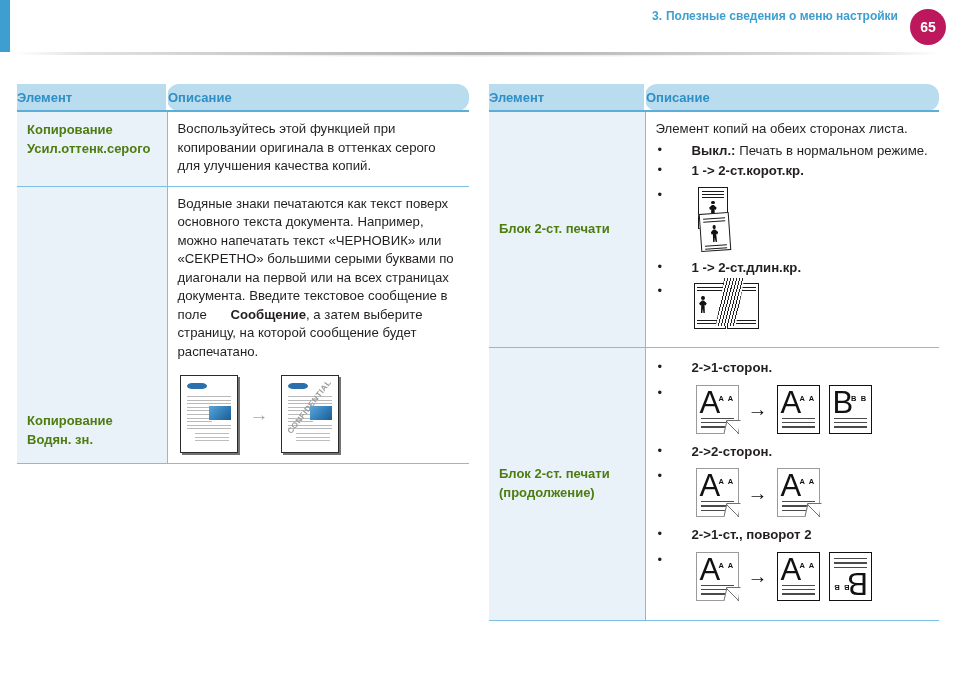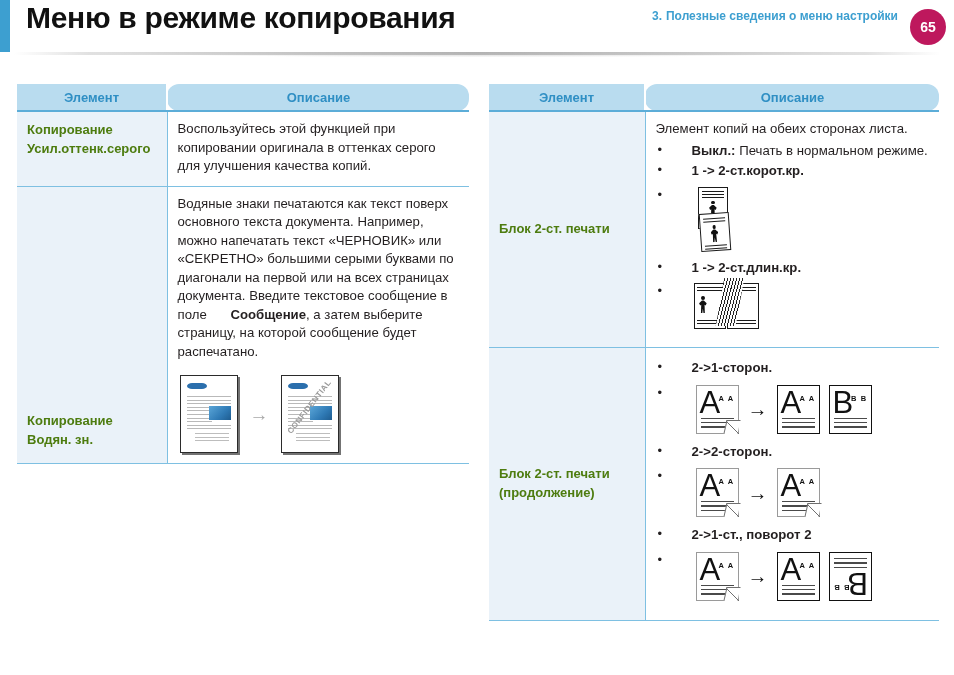--- a/index.html
+++ b/index.html
@@ -102,21 +102,21 @@
   .tbl.right { left: 489px; width: 450px; }
 
   .tbl th {
     background: #b9dcef;
     color: #2f8fc4;
     font-size: 13px;
     font-weight: bold;
     height: 26px;
     border-bottom: 2px solid #5cadd8;
     padding: 0;
-    text-align: center;
+    text-align: left;
     vertical-align: middle;
   }
   .tbl th.sep { border-left: 2px solid #ffffff; border-radius: 12px; }
 
   .tbl td {
     vertical-align: top;
     padding: 8px 10px 10px 10px;
     font-size: 13.2px;
     line-height: 18.5px;
     border-bottom: 1.5px solid #7ec0e2;
@@ -387,21 +387,20 @@
     font-size: 20px;
     color: #111111;
     line-height: 1;
   }
 </style>
 </head>
 <body>
 
 <div class="header">
   <div class="header-accent"></div>
-  <div class="page-title">Меню в режиме копирования</div>
   <div class="chapter-block">
     <span class="chapter-num">3.</span><span>Полезные сведения о меню настройки</span>
   </div>
   <div class="page-badge">65</div>
 </div>
 <div class="header-shadow"></div>
 
 <div class="tables">
 
   <table class="tbl left">

